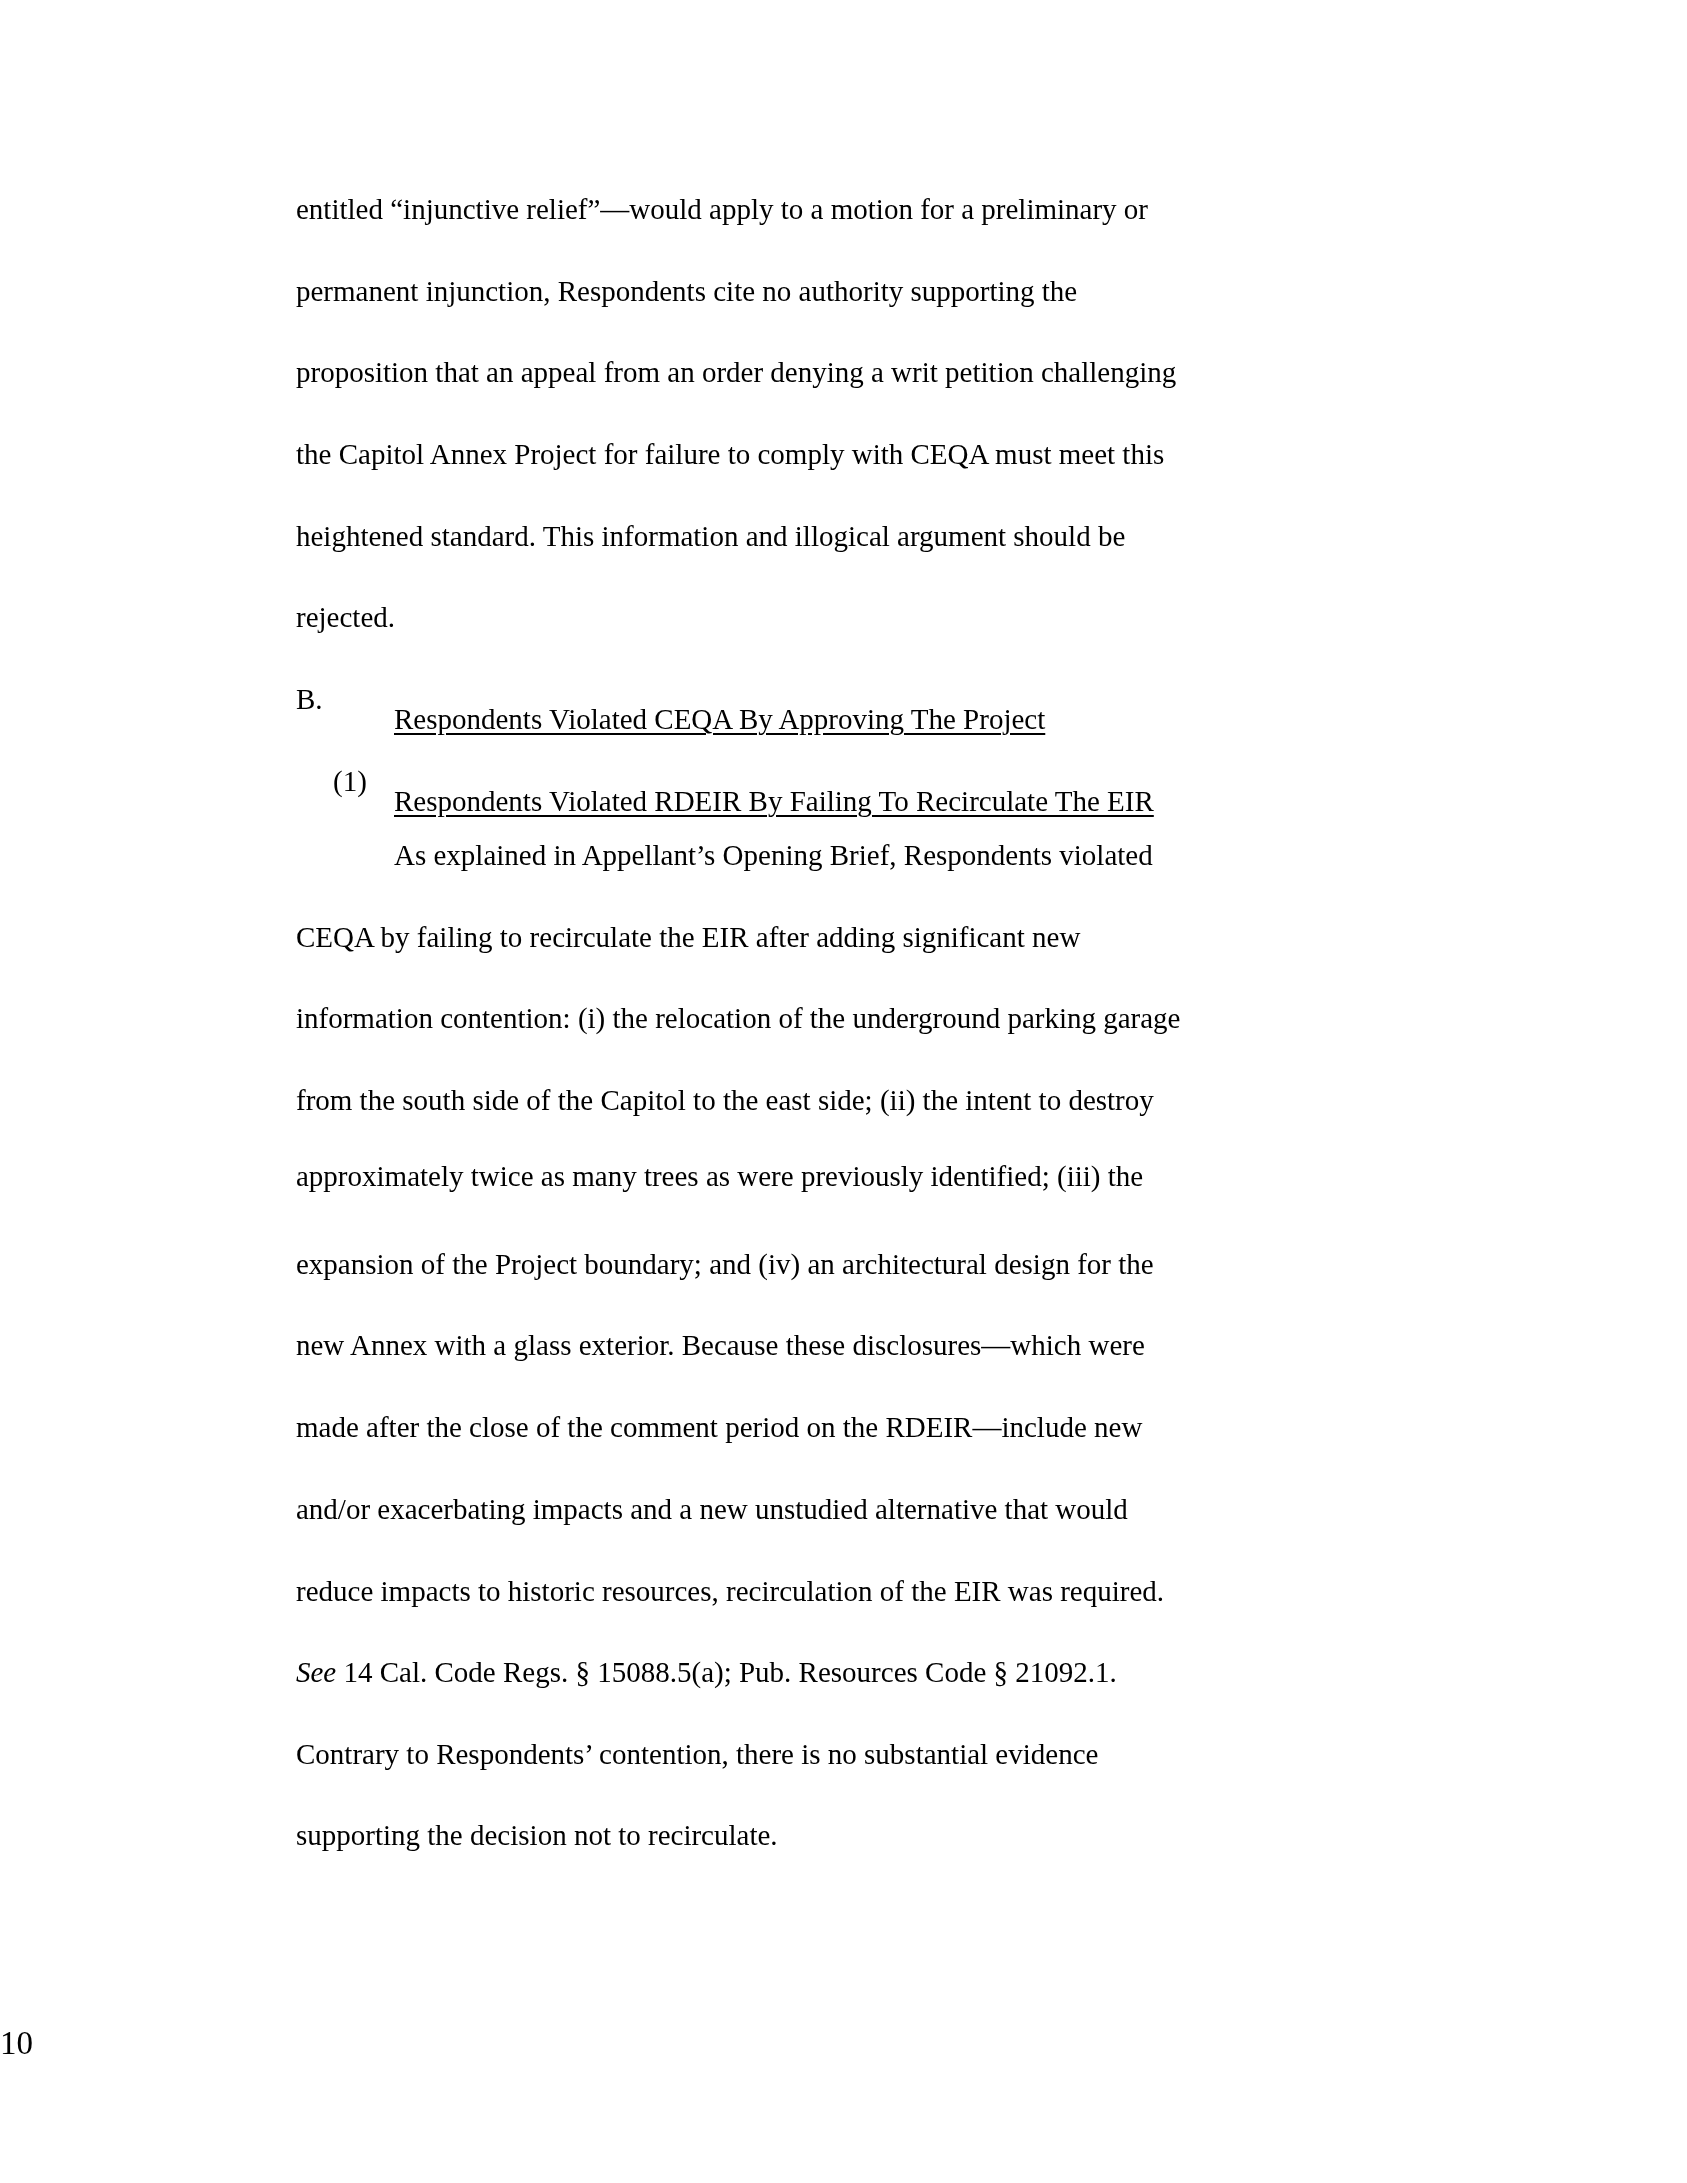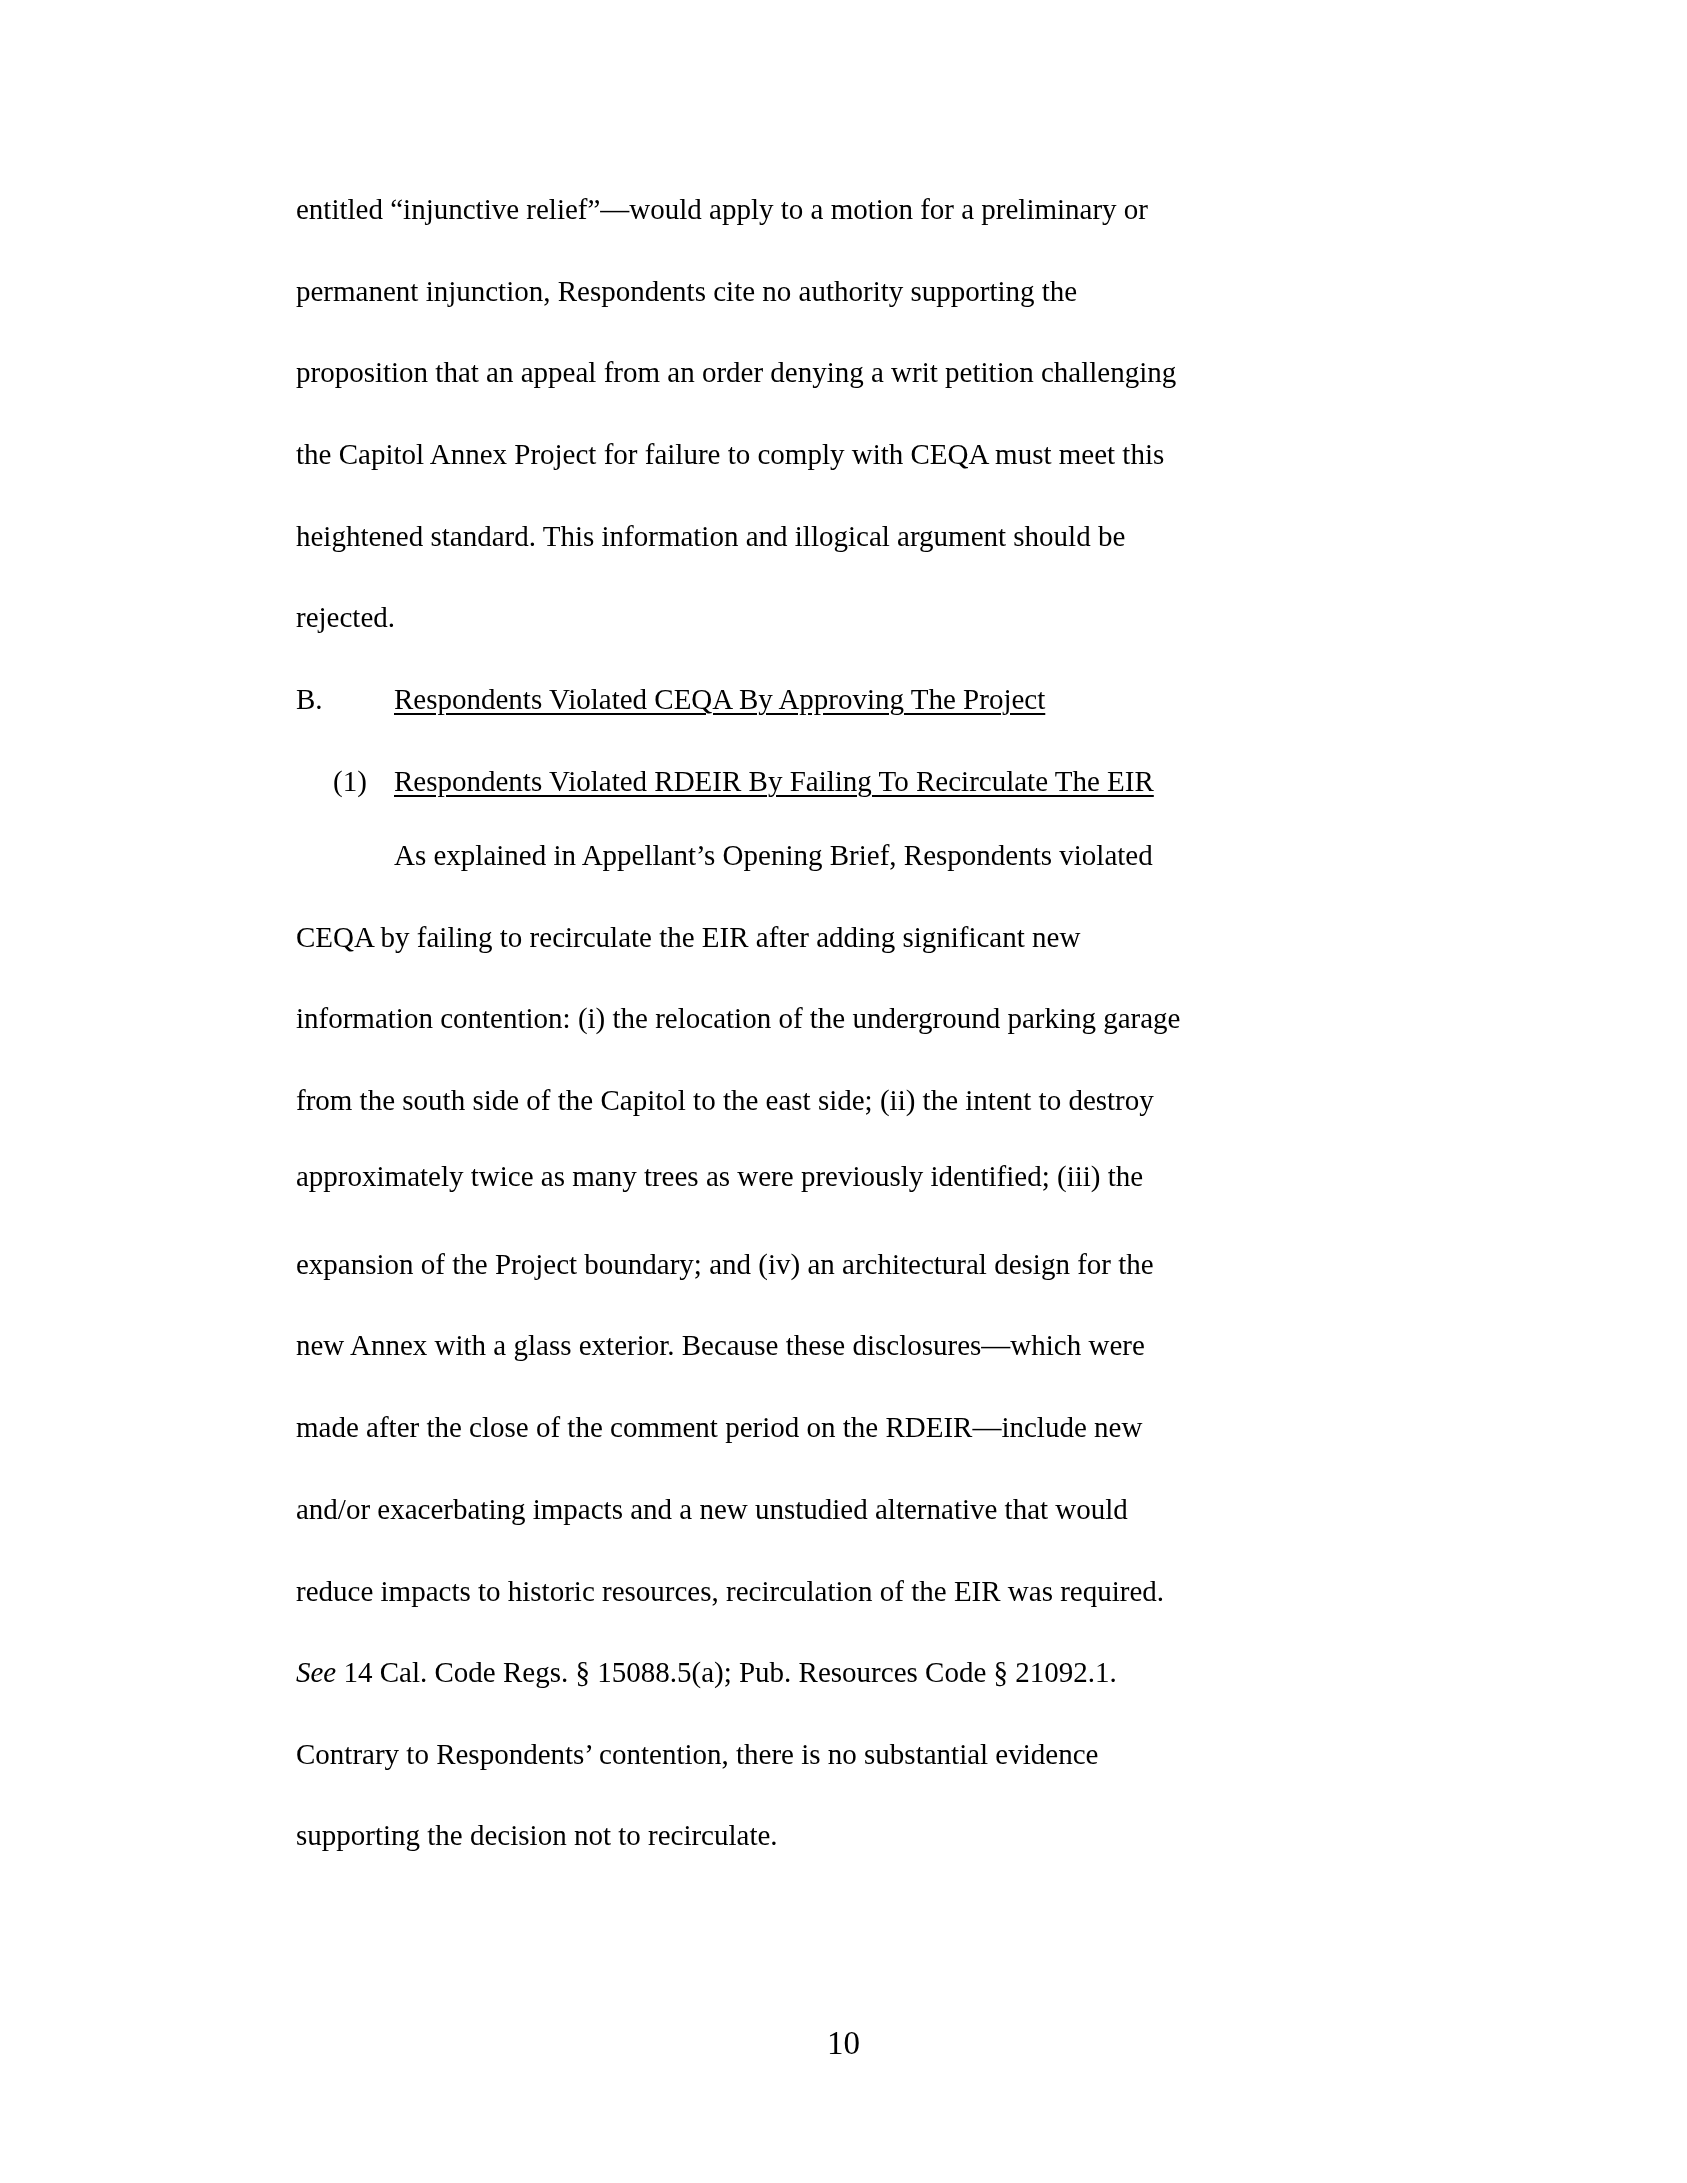--- a/index.html
+++ b/index.html
@@ -1,20 +1,20 @@
 <!DOCTYPE html>
 <html style="font-size:10.6px"><head>
 <meta charset="utf-8">
 <style>
   html, body { margin: 0; padding: 0; background: #ffffff; }
   body { width: 1687px; height: 2183px; position: relative; overflow: hidden;
          font-family: "Liberation Serif", serif; color: #000; }
   .line { position: absolute; left: 296px; font-size: 29px; line-height: 40px; white-space: nowrap; }
-  .u { text-decoration: underline; text-decoration-thickness: 2px; text-underline-offset: 4px; }
-  .pagenum { position: absolute; left: 0; width: 1687px; text-align: center; font-size: 33px; line-height: 40px; }
+  .u { text-decoration: underline; text-decoration-thickness: 2px; text-underline-offset: 4px; margin-top: 20px; }
+  .pagenum { position: absolute; left: 0; width: 1687px; text-align: left; font-size: 33px; line-height: 40px; }
 </style>
 </head>
 <body>
 
 <div>
   <div class="line" style="top:189px">entitled “injunctive relief”—would apply to a motion for a preliminary or</div>
   <div class="line" style="top:271px">permanent injunction, Respondents cite no authority supporting the</div>
   <div class="line" style="top:352px">proposition that an appeal from an order denying a writ petition challenging</div>
   <div class="line" style="top:434px">the Capitol Annex Project for failure to comply with CEQA must meet this</div>
   <div class="line" style="top:516px">heightened standard.  This information and illogical argument should be</div>

